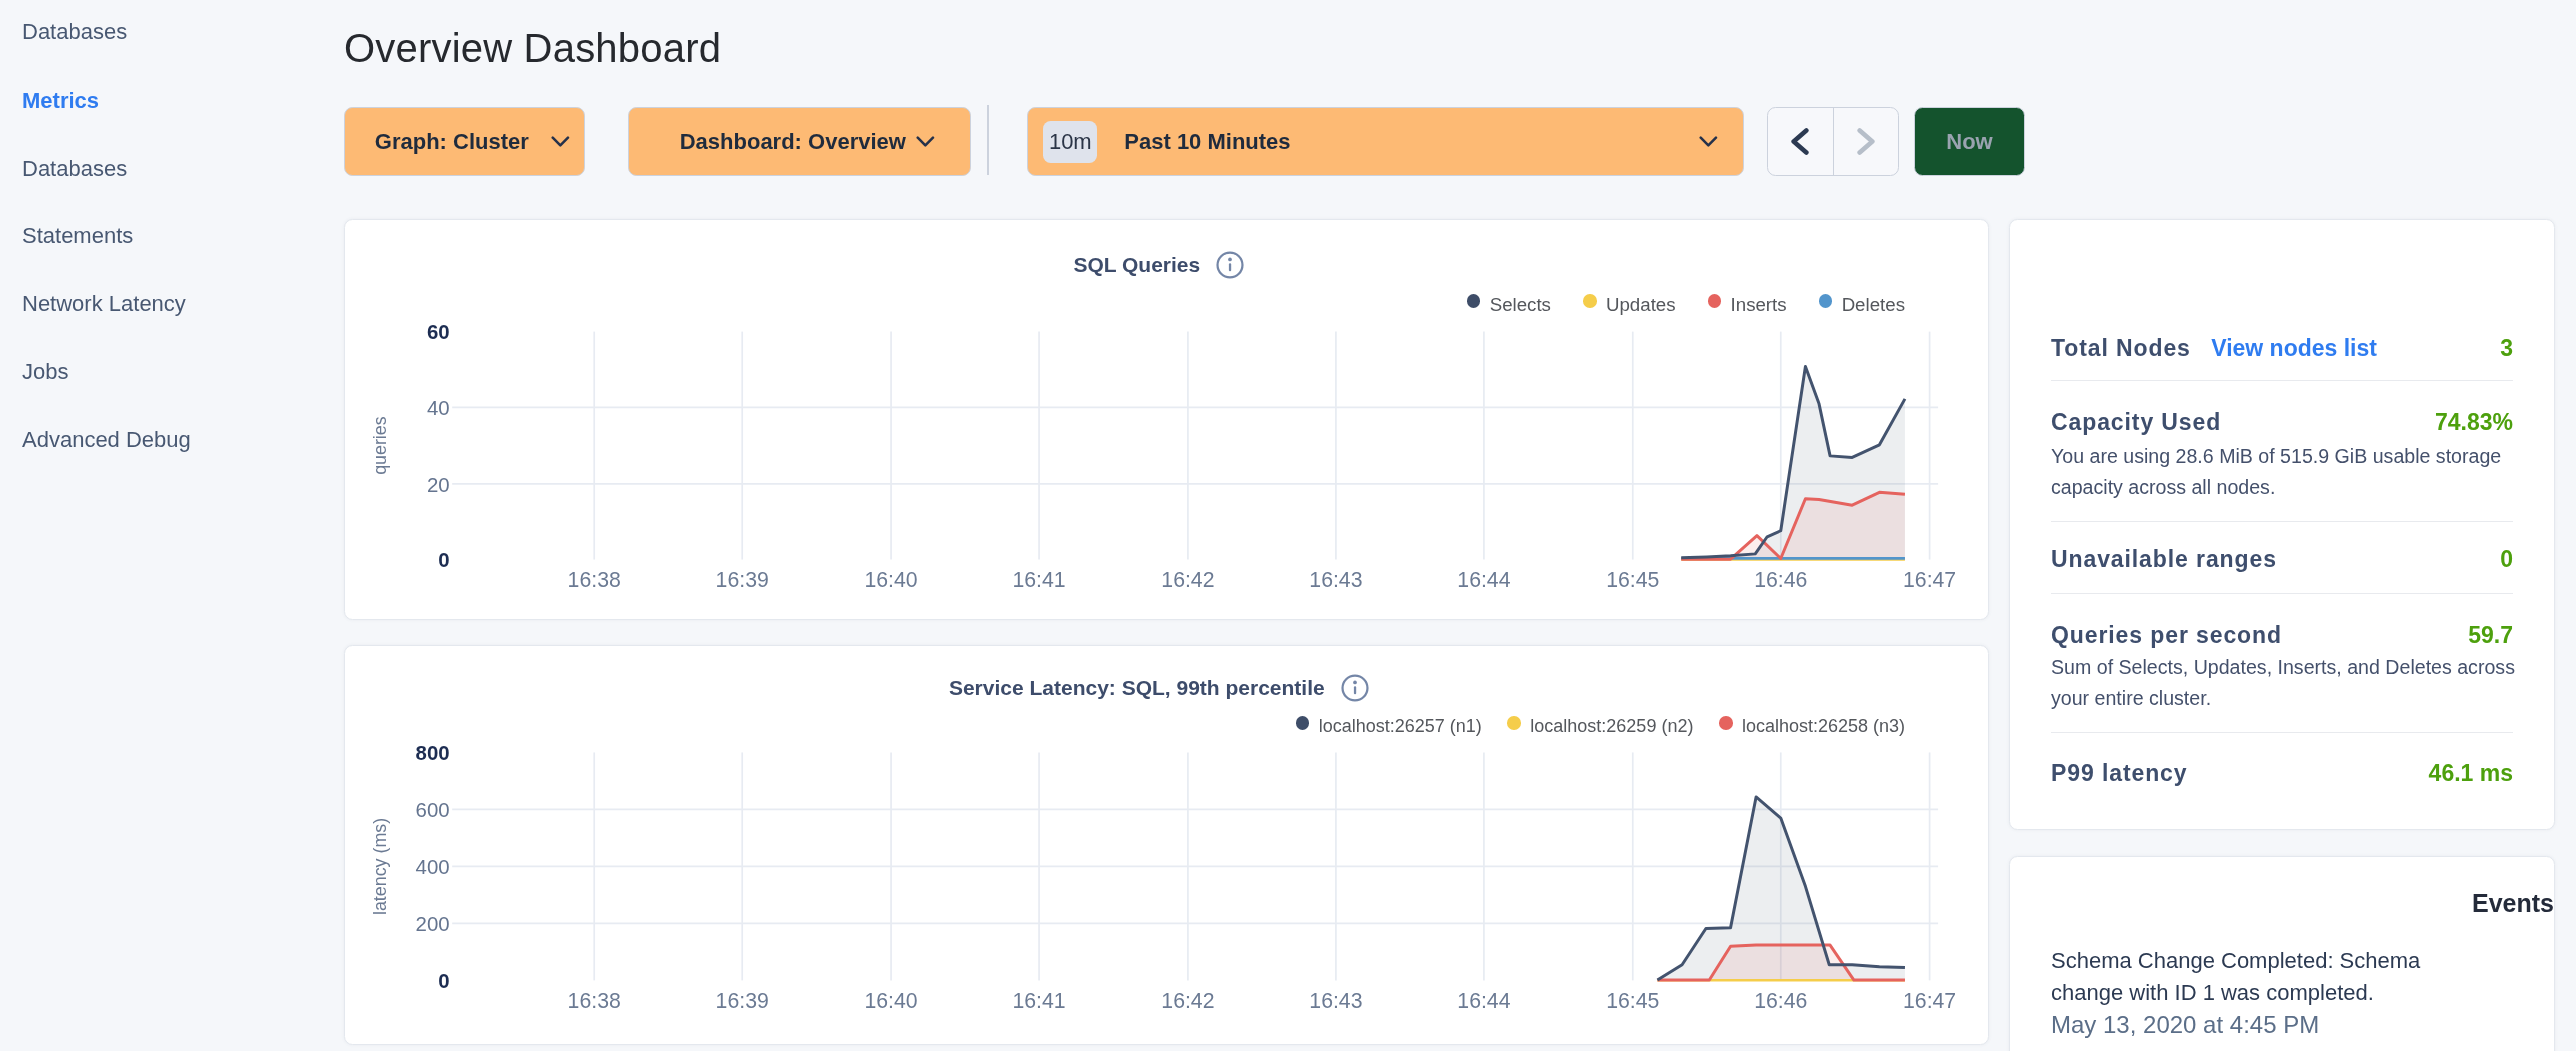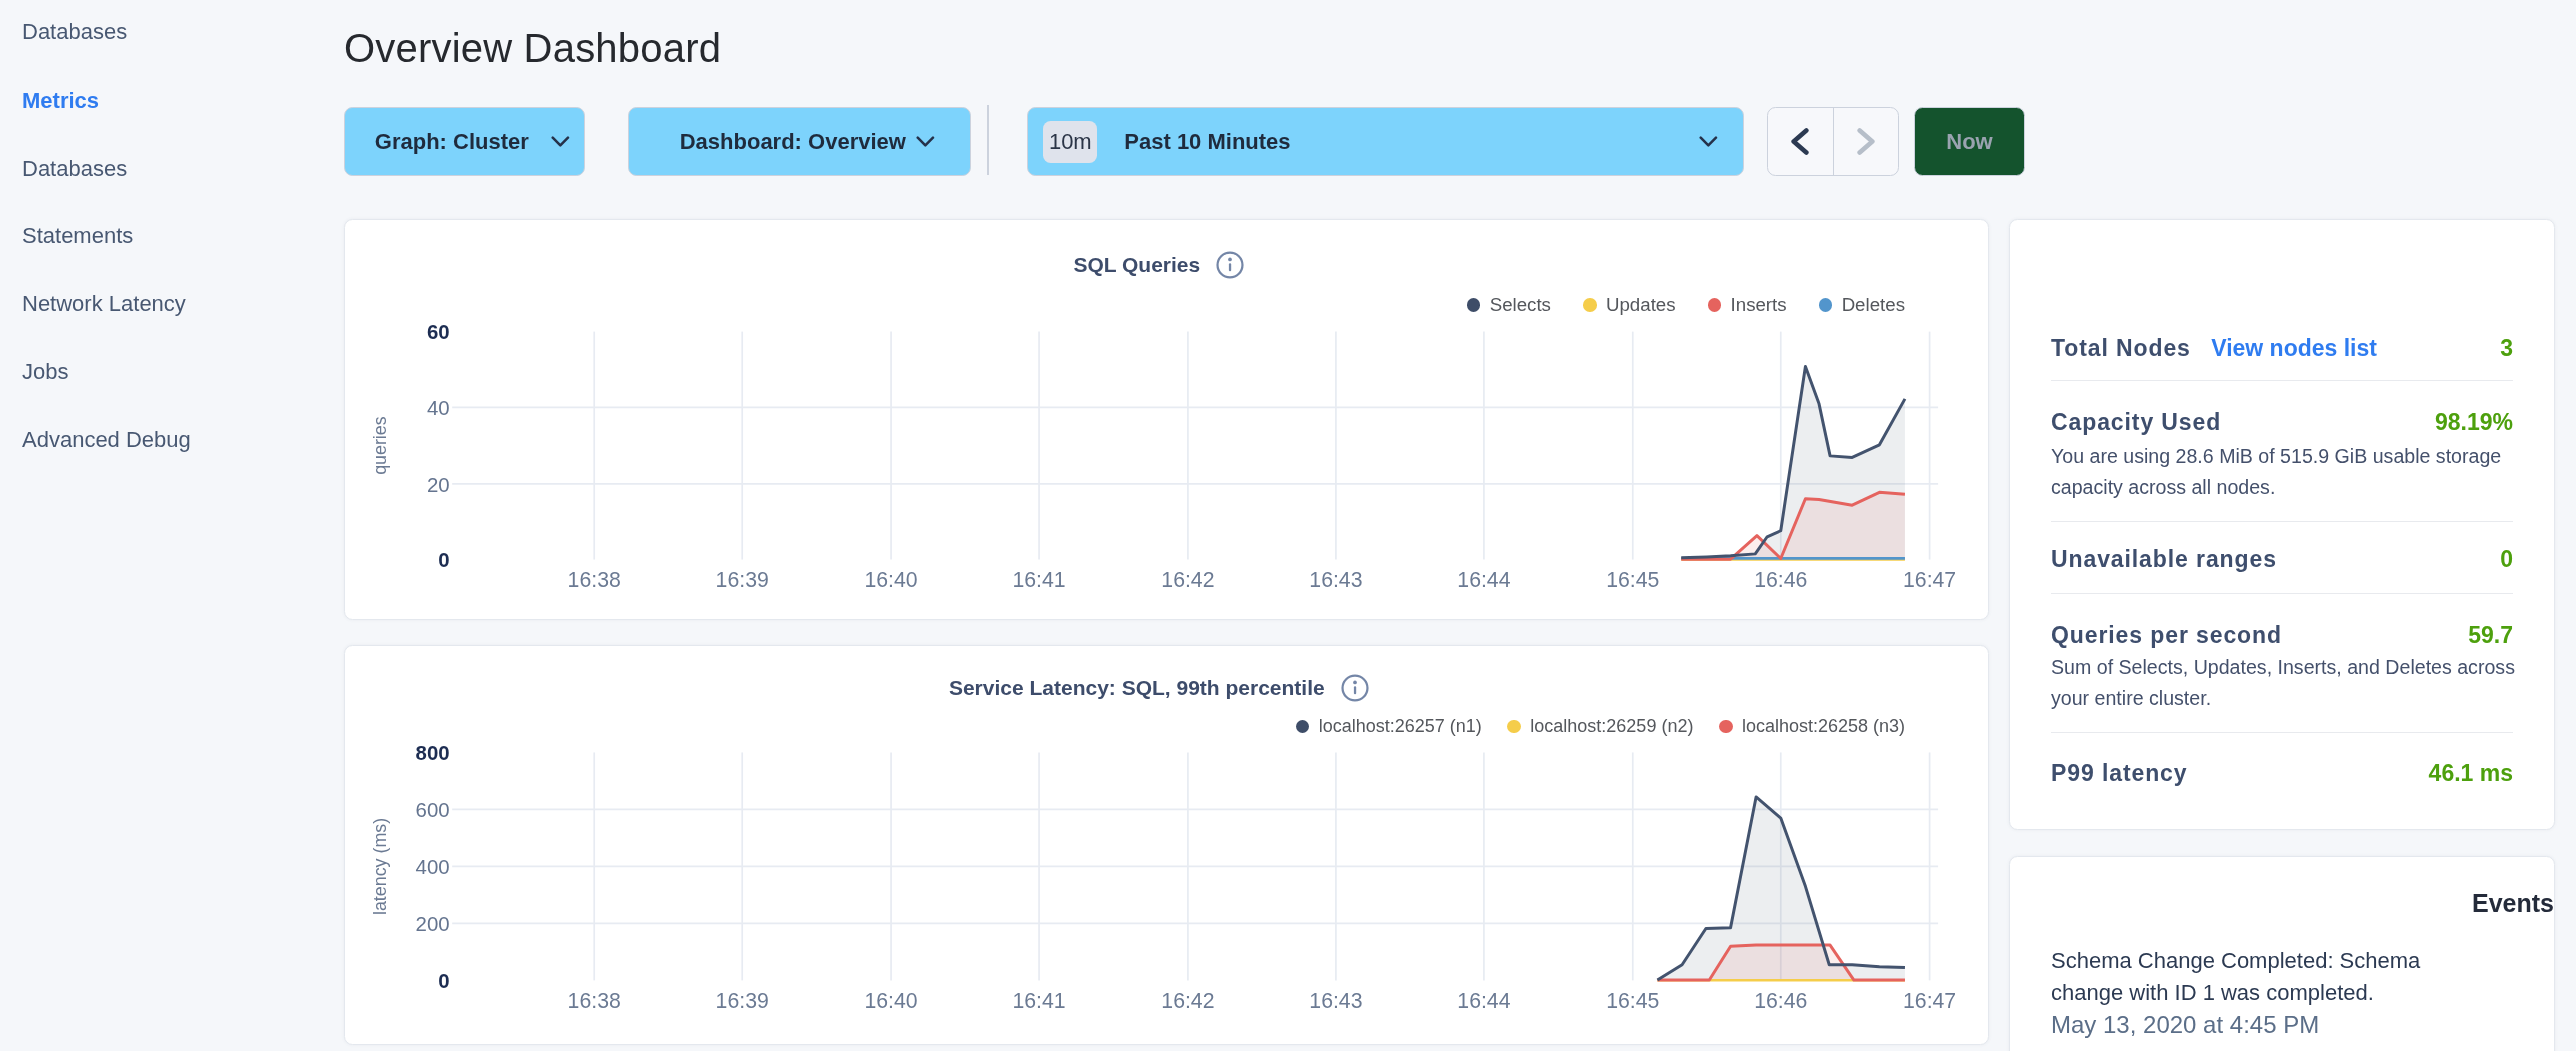--- a/index.html
+++ b/index.html
@@ -4,29 +4,29 @@
 <style>
 *{margin:0;padding:0;box-sizing:border-box;}
 html,body{width:2576px;height:1051px;background:#f5f7fa;font-family:"Liberation Sans",sans-serif;position:relative;overflow:hidden;}
 .abs{position:absolute;}
 
 .ni{position:absolute;left:22px;font-size:22px;color:#485872;line-height:25.5px;}
 .ni.active{color:#2f7cf0;font-weight:bold;}
 
 h1{position:absolute;left:344px;top:26px;font-size:40px;font-weight:500;color:#26292e;letter-spacing:0.2px;}
 
-.ctl{position:absolute;background:#7dd3fc;border:1.7px solid #ccd2dd;border-radius:8.5px;display:flex;align-items:center;justify-content:center;}
+.ctl{position:absolute;background:#fdba74;border:1.7px solid #ccd2dd;border-radius:8.5px;display:flex;align-items:center;justify-content:center;}
 .ctl .lbl{font-size:22px;font-weight:bold;color:#1f2b3d;}
 .vsep{position:absolute;left:987px;top:105px;width:1.7px;height:70px;background:#ccd2dd;}
 .chip{background:#dfe3ec;border-radius:7.7px;font-size:22px;font-weight:normal;color:#2b3547;width:54px;height:42px;display:flex;align-items:center;justify-content:center;}
 
 .panel{position:absolute;background:#fff;border:0.9px solid #e4e8ee;border-radius:8.5px;box-shadow:0 0 3.4px rgba(80,90,110,0.08);}
 .ptitle{position:absolute;left:-7.7px;width:100%;display:flex;align-items:center;justify-content:center;gap:16px;font-size:21px;font-weight:bold;color:#3d4c6b;}
 .legend{position:absolute;display:flex;align-items:center;gap:32px;font-size:18.7px;color:#54575c;}
-.li{display:flex;align-items:center;gap:9.4px;}
+.li{display:flex;gap:9.4px;}
 .dot{width:13.6px;height:13.6px;border-radius:50%;}
 
 .srow{position:absolute;left:41px;right:41px;display:flex;align-items:center;}
 .slabel{font-size:23px;font-weight:bold;color:#3e4e6d;letter-spacing:0.9px;}
 .sval{margin-left:auto;font-size:23px;font-weight:bold;color:#4da00d;}
 .sdesc{position:absolute;left:41px;right:17px;font-size:19.6px;line-height:31px;color:#44506b;white-space:nowrap;}
 .sdiv{position:absolute;left:41px;right:41px;height:0.9px;background:#e8eaee;}
 .slink{font-size:23px;font-weight:bold;color:#2f7cf0;margin-left:20.4px;}
 </style>
 </head>
@@ -196,21 +196,21 @@
 
 <div class="panel" style="left:2009px;top:219px;width:546px;height:611px;">
   <div class="srow" style="top:116px;height:24px;">
     <span class="slabel">Total Nodes</span>
       <span class="slink">View nodes list</span>
       <span class="sval">3</span>
   </div>
   <div class="sdiv" style="top:160px;"></div>
   <div class="srow" style="top:190px;height:24px;">
     <span class="slabel">Capacity Used</span>
-      <span class="sval">98.19%</span>
+      <span class="sval">74.83%</span>
   </div>
   <div class="sdesc" style="top:221px;">You are using 28.6 MiB of 515.9 GiB usable storage<br>capacity across all nodes.</div>
   <div class="sdiv" style="top:301px;"></div>
   <div class="srow" style="top:327px;height:24px;">
     <span class="slabel">Unavailable ranges</span>
       <span class="sval">0</span>
   </div>
   <div class="sdiv" style="top:373px;"></div>
   <div class="srow" style="top:403px;height:24px;">
     <span class="slabel">Queries per second</span>

